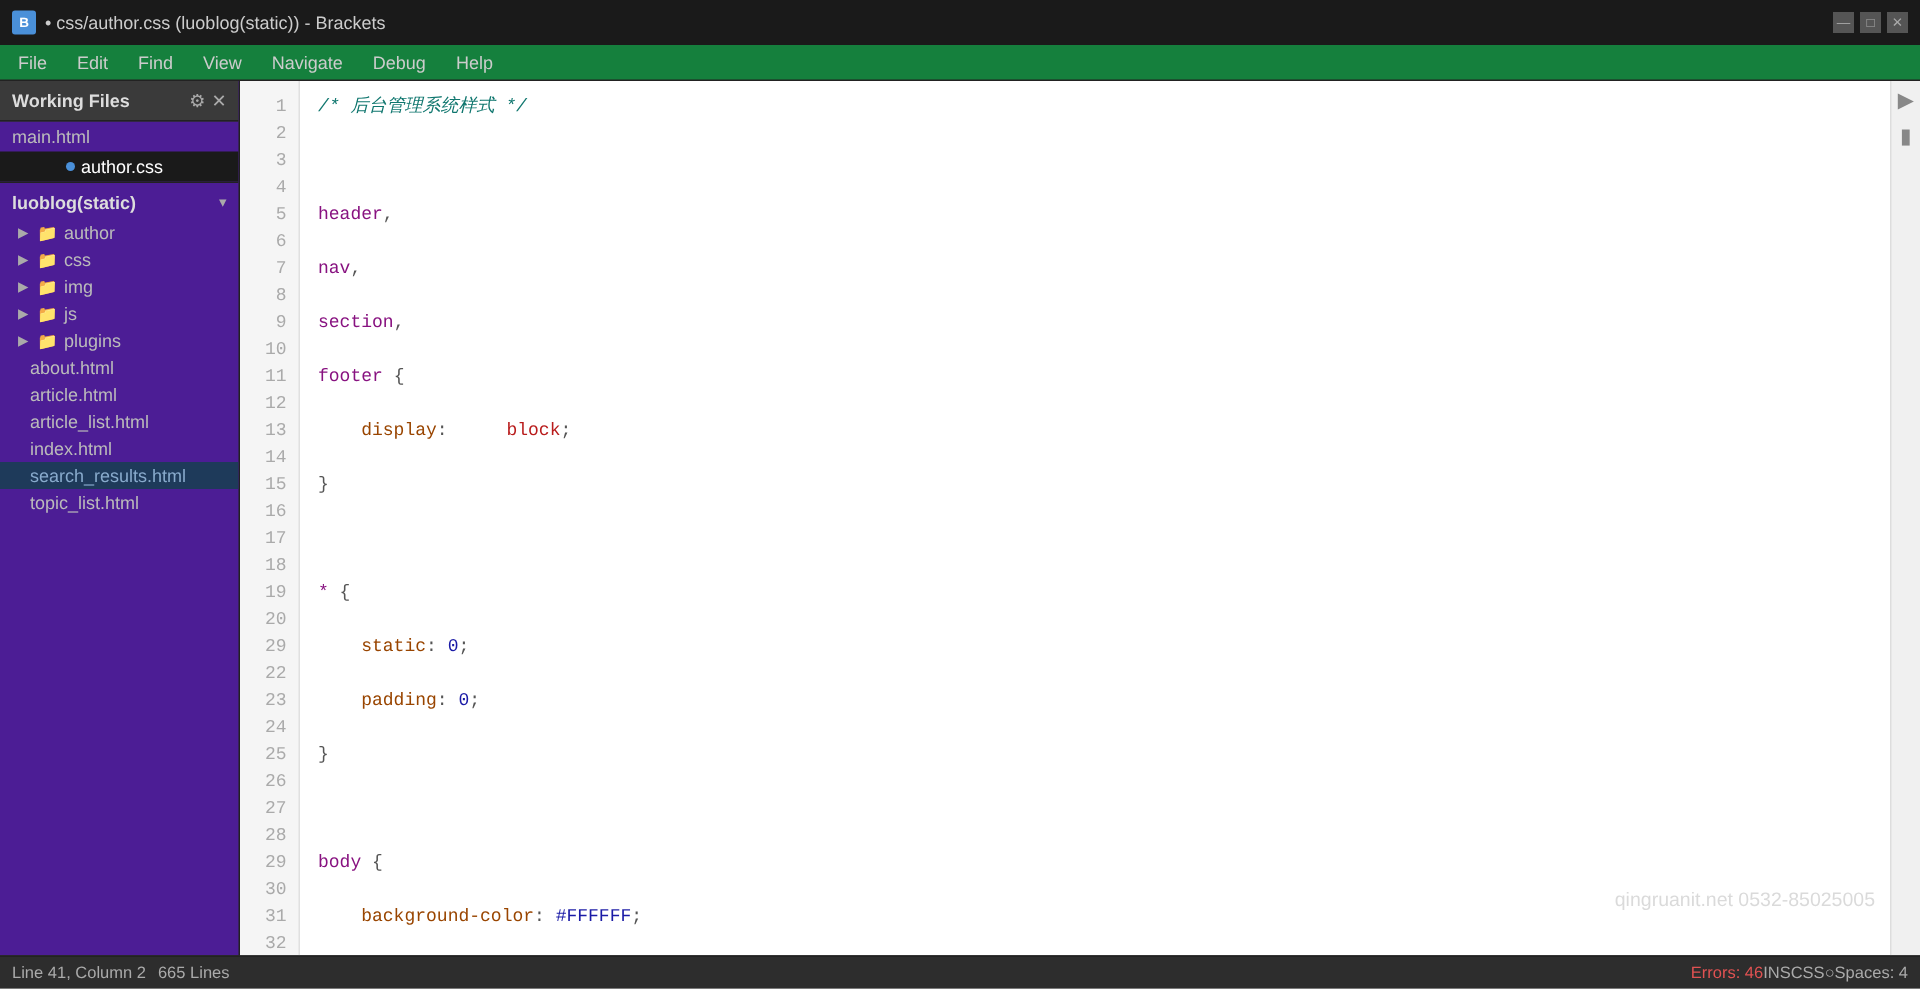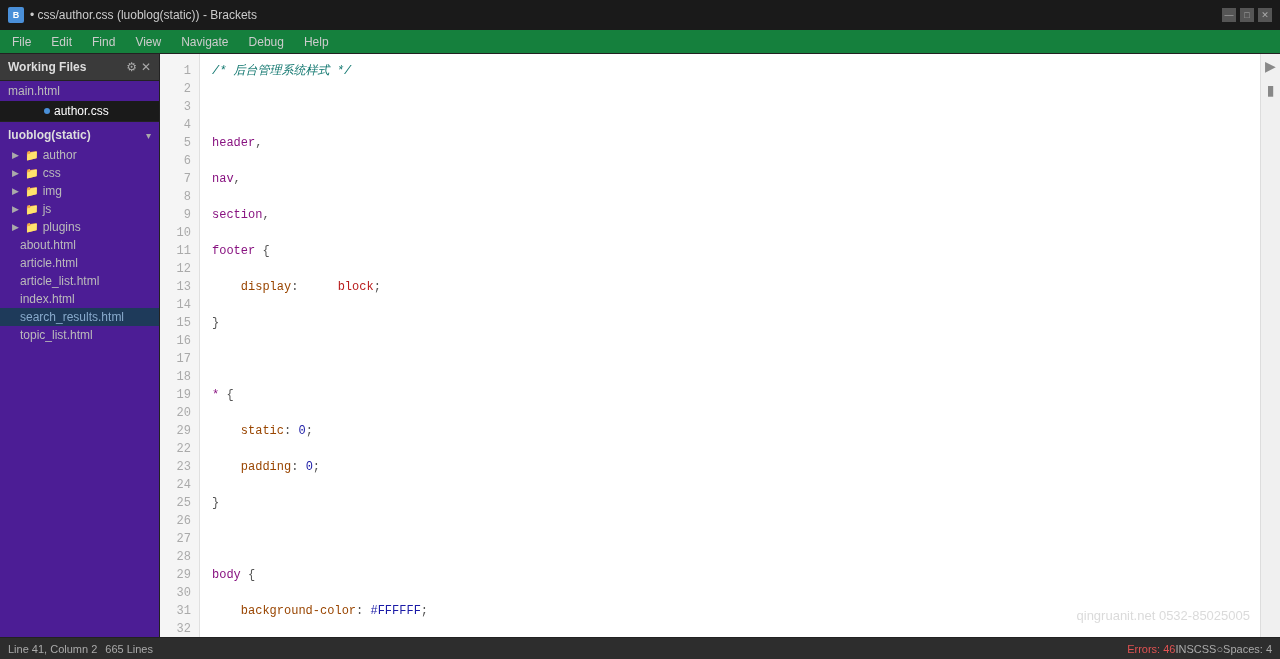--- a/index.html
+++ b/index.html
@@ -187,21 +187,21 @@
       font-size: 11px;
     }
     .statusbar-left { display: flex; gap: 8px; align-items: center; }
     .statusbar-right { display: flex; align-items: center; }
     .status-error { color: #e05252; }
     .status-btn { color: #aaa; cursor: pointer; }
 
     
     .watermark {
       position: absolute;
-      bottom: 36px;
+      bottom: 52px;
       right: 30px;
       color: rgba(150,150,150,0.35);
       font-size: 13px;
       pointer-events: none;
     }
   </style>
 </head>
 <body>
 
 <div class="titlebar">

